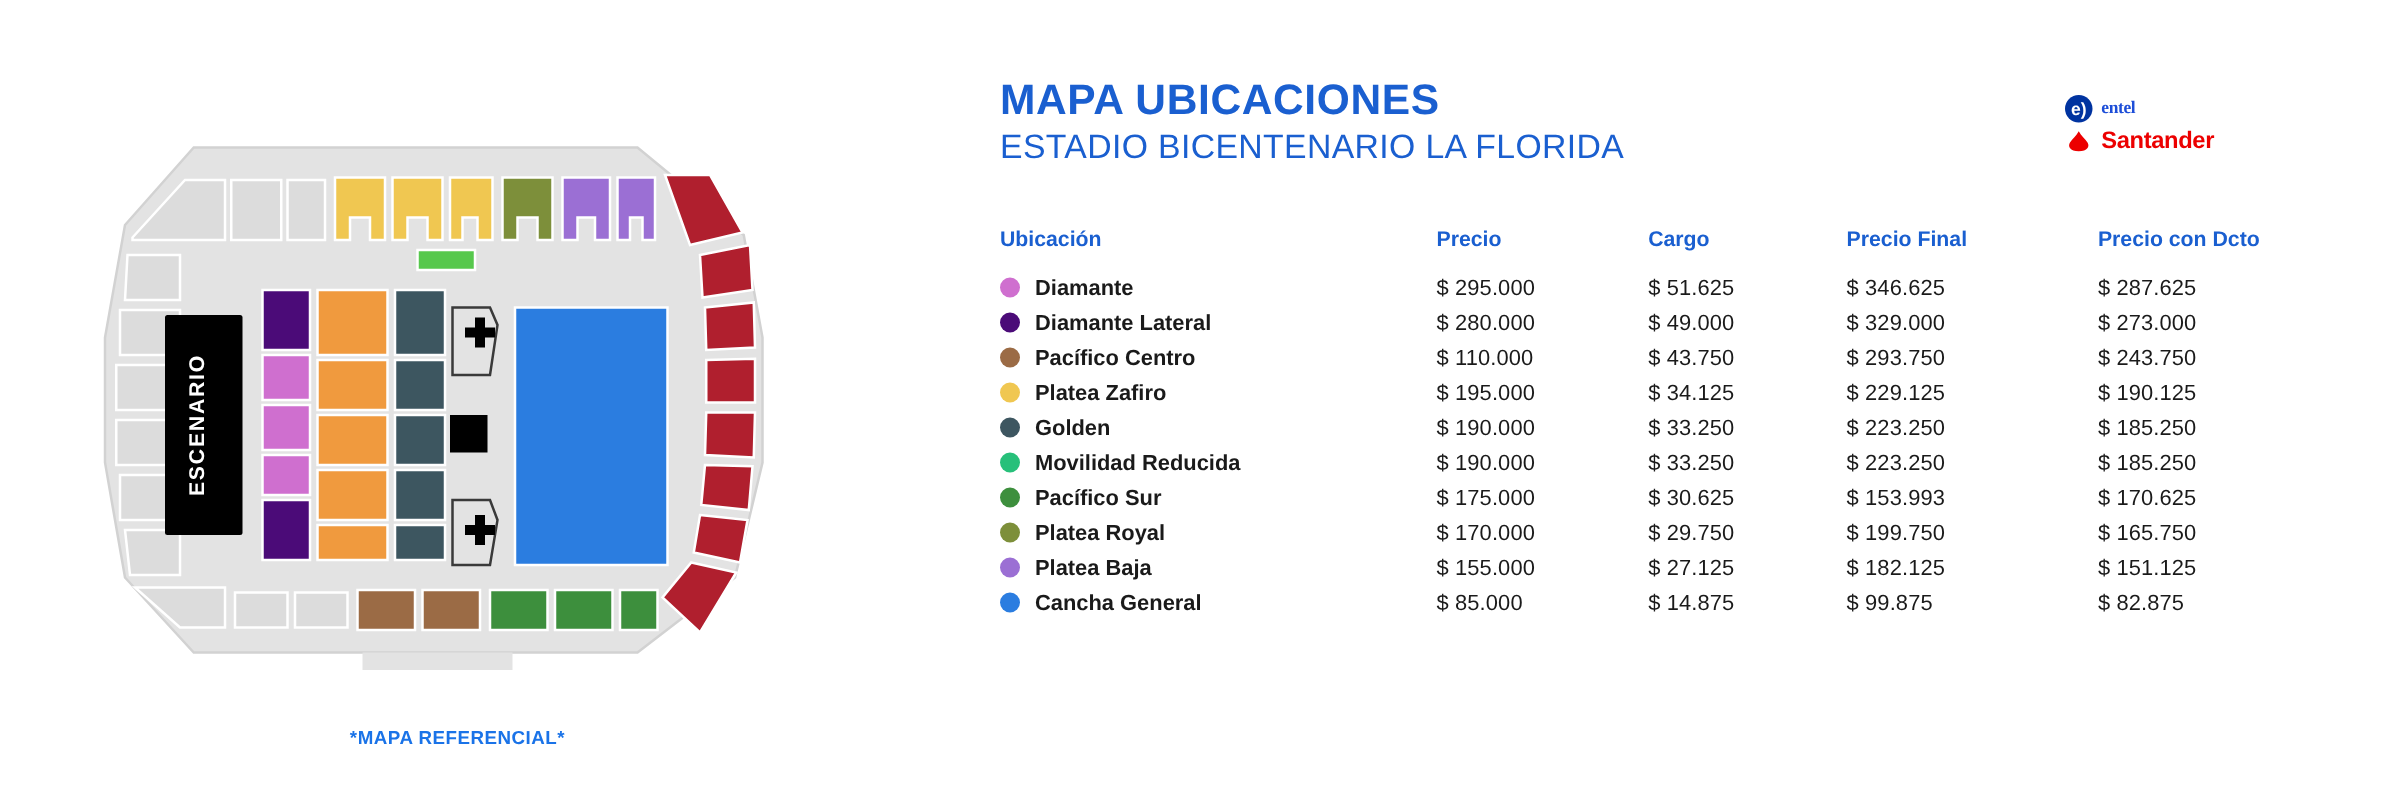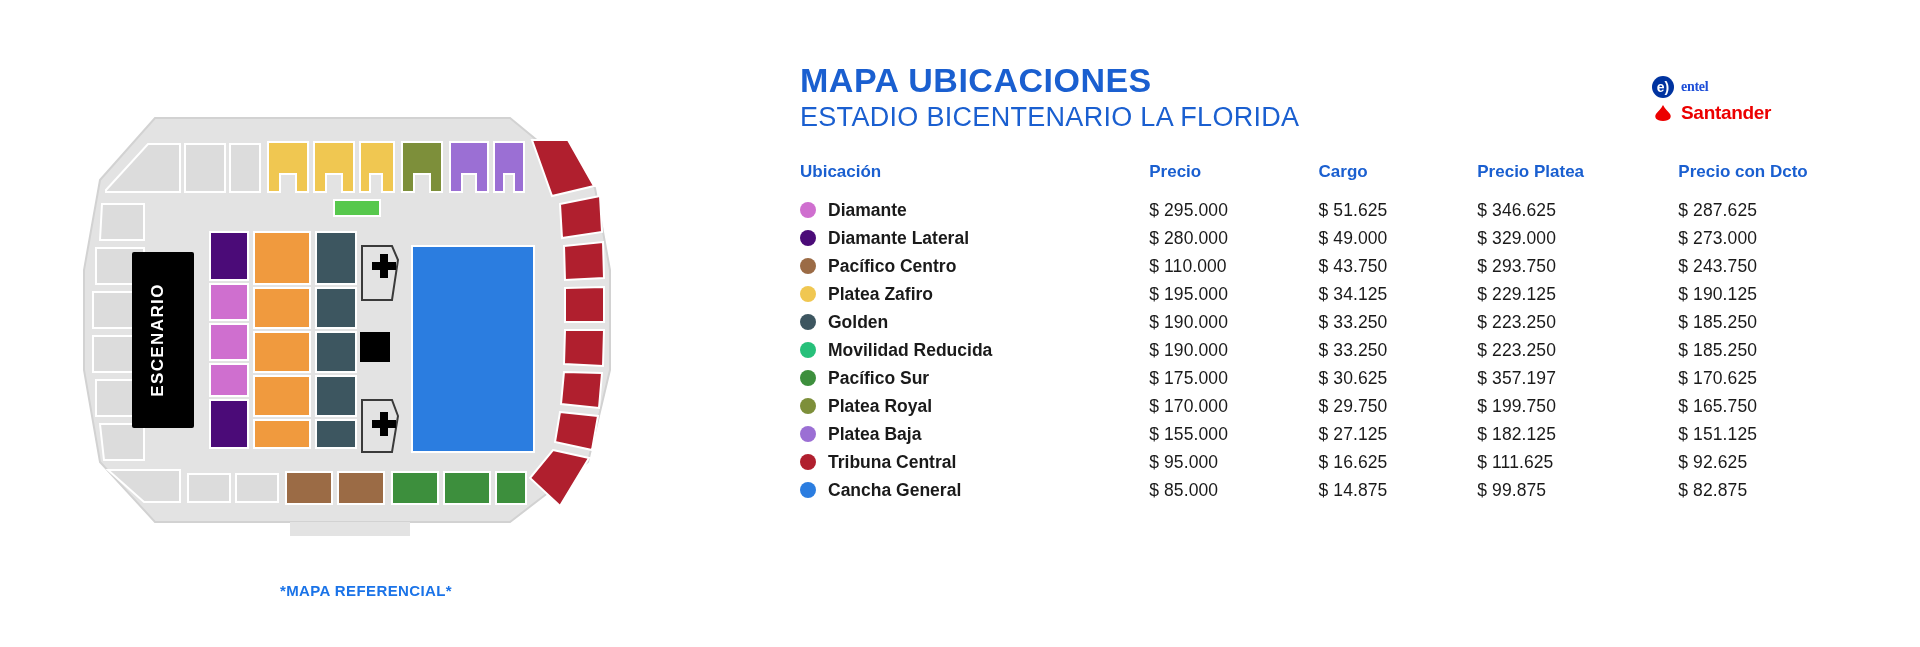--- a/index.html
+++ b/index.html
@@ -104,21 +104,21 @@
     color: #ec0000;
     font-size: 19px;
     font-weight: bold;
     letter-spacing: -0.3px;
   }
 
   
   #price-table {
     position: absolute;
     left: 0;
-    top: 100px;
+    top: 120px;
     width: 1090px;
     border-collapse: collapse;
   }
   #price-table th {
     font-size: 17px;
     font-weight: bold;
     color: #1a5fd0;
     padding: 0 0 14px 0;
     text-align: left;
     white-space: nowrap;
@@ -280,21 +280,21 @@
         <span class="santander-word">Santander</span>
       </div>
     </div>
 
     <table id="price-table">
       <thead>
         <tr>
           <th class="col-ubic">Ubicación</th>
           <th class="col-precio">Precio</th>
           <th class="col-cargo">Cargo</th>
-          <th class="col-final">Precio Platea</th>
+          <th class="col-final">Precio Final</th>
           <th class="col-dcto">Precio con Dcto</th>
         </tr>
       </thead>
       <tbody id="price-table-body">
           <tr>
             <td class="col-ubic">
               <div class="ubic-cell">
                 <span class="dot" style="background: rgb(207, 111, 207);"></span>
                 <span class="ubic-name">Diamante</span>
               </div>
@@ -366,21 +366,21 @@
           </tr>
           <tr>
             <td class="col-ubic">
               <div class="ubic-cell">
                 <span class="dot" style="background: rgb(61, 143, 61);"></span>
                 <span class="ubic-name">Pacífico Sur</span>
               </div>
             </td>
             <td class="col-precio price-val">$ 175.000</td>
             <td class="col-cargo price-val">$ 30.625</td>
-            <td class="col-final price-val">$ 357.197</td>
+            <td class="col-final price-val">$ 153.993</td>
             <td class="col-dcto price-val">$ 170.625</td>
           </tr>
           <tr>
             <td class="col-ubic">
               <div class="ubic-cell">
                 <span class="dot" style="background: rgb(125, 143, 58);"></span>
                 <span class="ubic-name">Platea Royal</span>
               </div>
             </td>
             <td class="col-precio price-val">$ 170.000</td>
@@ -396,32 +396,20 @@
               </div>
             </td>
             <td class="col-precio price-val">$ 155.000</td>
             <td class="col-cargo price-val">$ 27.125</td>
             <td class="col-final price-val">$ 182.125</td>
             <td class="col-dcto price-val">$ 151.125</td>
           </tr>
           <tr>
             <td class="col-ubic">
               <div class="ubic-cell">
-                <span class="dot" style="background: rgb(176, 31, 46);"></span>
-                <span class="ubic-name">Tribuna Central</span>
-              </div>
-            </td>
-            <td class="col-precio price-val">$ 95.000</td>
-            <td class="col-cargo price-val">$ 16.625</td>
-            <td class="col-final price-val">$ 111.625</td>
-            <td class="col-dcto price-val">$ 92.625</td>
-          </tr>
-          <tr>
-            <td class="col-ubic">
-              <div class="ubic-cell">
                 <span class="dot" style="background: rgb(43, 125, 224);"></span>
                 <span class="ubic-name">Cancha General</span>
               </div>
             </td>
             <td class="col-precio price-val">$ 85.000</td>
             <td class="col-cargo price-val">$ 14.875</td>
             <td class="col-final price-val">$ 99.875</td>
             <td class="col-dcto price-val">$ 82.875</td>
           </tr>
         </tbody>

